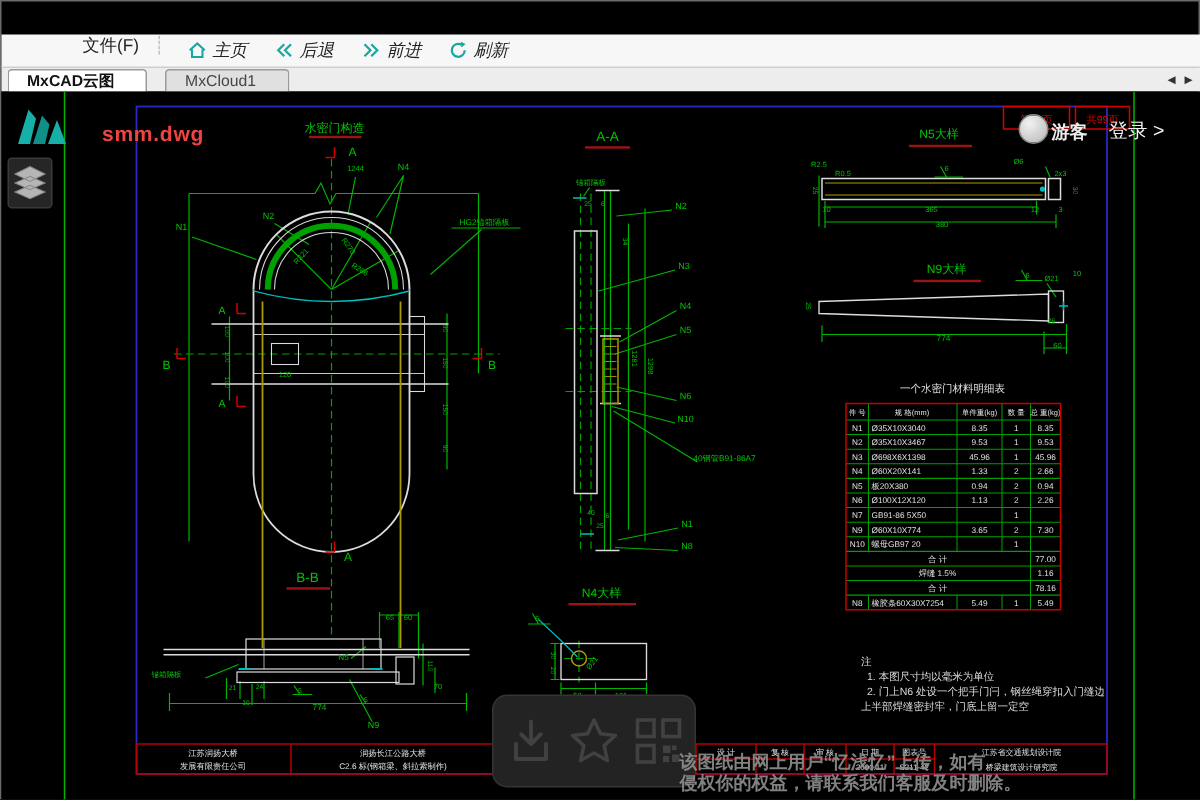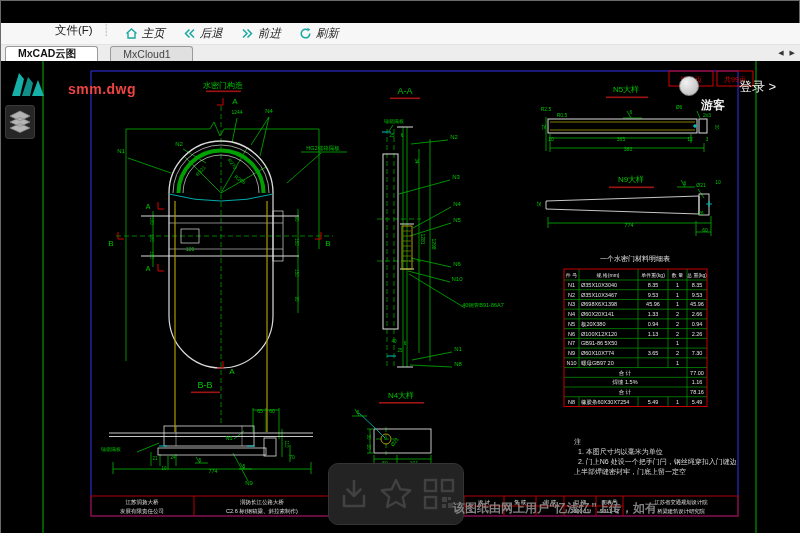--- a/index.html
+++ b/index.html
@@ -30,21 +30,21 @@
   
   #canvas { position:absolute; left:0; top:60px; width:800px; height:473px; background:#000; }
   #cad { position:absolute; left:0; top:0; }
   #cad text { font-family:"Liberation Sans", sans-serif; }
 
   
   .brandlogo { position:absolute; left:10px; top:8px; }
   .filename { position:absolute; left:47px; top:20px; color:#ef4444; font-size:14px; font-weight:bold; letter-spacing:.5px;margin-left:20px; }
   .avatar { position:absolute; left:678px; top:15px; width:20px; height:20px; border-radius:50%;
             background:radial-gradient(circle at 35% 30%, #f2f2f2, #b5b5b5); border:1px solid #888; }
-  .username { position:absolute; left:700px; top:36px; color:#ededed; font-size:12px; font-weight:bold; }
+  .username { position:absolute; left:700px; top:19px; color:#ededed; font-size:12px; font-weight:bold; }
   .loginlink { position:absolute; left:738px; top:17px; color:#f2f2f2; font-size:13px; font-weight:normal; }
   .layersbtn { position:absolute; left:4px; top:44px; width:30px; height:34px; background:#262626; border:1px solid #3a3a3a; border-radius:3px; display:flex; align-items:center; justify-content:center; }
 
   .notes { position:absolute; left:573px; top:376px; color:#dcdcdc; font-size:7px; line-height:10px; white-space:nowrap; }
   .notes .nline { margin-left:4px; }
   .notes .nline.last { margin-left:0; }
 
   .floattb { position:absolute; left:327px; top:402px; width:136px; height:62px; background:#232323; border:1px solid #343434; border-radius:10px; display:flex; align-items:center; justify-content:space-evenly; }
   .floattb svg { display:block; }
 
@@ -476,15 +476,16 @@
           <rect x="20" y="20" width="5" height="5"></rect>
             <rect x="26" y="26" width="5" height="5"></rect>
             <rect x="26" y="20" width="3" height="3"></rect>
             <rect x="20" y="27" width="4" height="4"></rect>
         </g>
       </svg>
     </div>
 
     <div class="watermark">
       <div>该图纸由网上用户“忆浅忆”上传，如有</div>
+      <div>侵权你的权益，请联系我们客服及时删除。</div>
     </div>
   </div>
 </div>
 
 </body></html>

